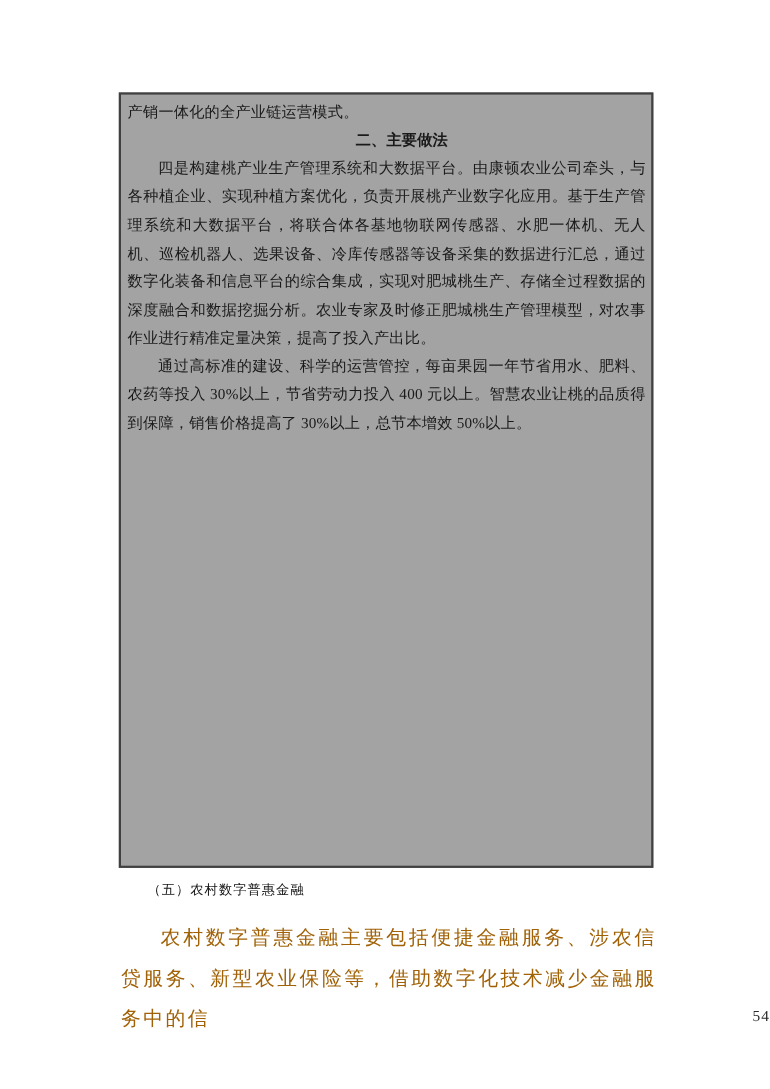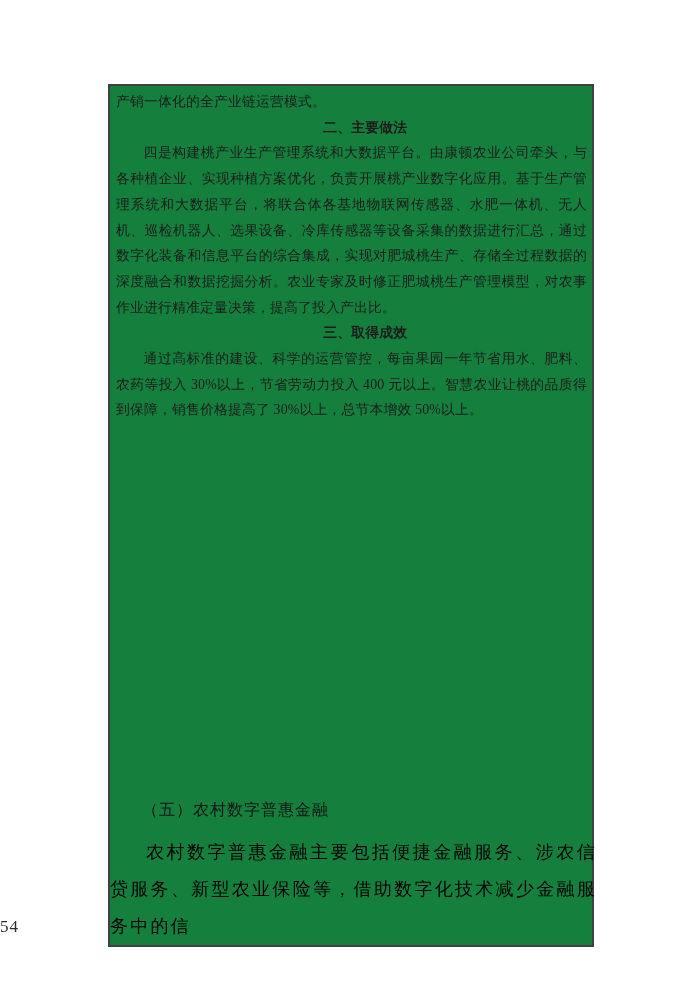--- a/index.html
+++ b/index.html
@@ -15,25 +15,25 @@
     font-family: "Liberation Serif", "DejaVu Serif", serif;
     color: #1a1a1a;
     overflow: hidden;
   }
   
   .content-box {
     position: absolute;
     left: 108px;
     top: 84px;
     width: 486px;
-    height: 863px;
+    height: 705px;
     box-sizing: border-box;
     border: 2px solid #404040;
     padding: 3px 5px 0 6px;
-    background: #15803d;
+    background: #a3a3a3;
   }
   .bp {
     margin: 0;
     font-size: 13.8px;
     line-height: 25.7px;
     text-align: justify;
     text-indent: 2em;
     letter-spacing: 0.2px;
     word-break: break-all;
   }
@@ -46,57 +46,56 @@
   }
   
   .outer-section {
     position: absolute;
     left: 110px;
     top: 791px;
     width: 487px;
   }
   .outer-heading {
     margin: 0 0 6px 0;
-    font-size: 16px;
+    font-size: 12px;
     line-height: 37px;
     letter-spacing: 1px;
     text-indent: 2em;
     color: #141414;
   }
   .outer-para {
     margin: 0;
     font-size: 18px;
     line-height: 37px;
     letter-spacing: 2.2px;
     text-align: justify;
     text-indent: 2em;
     word-break: break-all;
-    color: #000000;
+    color: #a16207;
   }
   .page-number {
     position: absolute;
     left: 0;
     top: 917px;
     width: 100%;
-    text-align: left;
-    font-size: 17px;
+    text-align: right;
+    font-size: 14px;
     color: #2b2b2b;
     letter-spacing: 1px;
   }
 </style>
 </head>
 <body>
 
 <div class="page">
 
   <div class="content-box">
     <p class="bp plain">产销一体化的全产业链运营模式。</p>
     <p class="bp heading">二、主要做法</p>
     <p class="bp">四是构建桃产业生产管理系统和大数据平台。由康顿农业公司牵头，与各种植企业、实现种植方案优化，负责开展桃产业数字化应用。基于生产管理系统和大数据平台，将联合体各基地物联网传感器、水肥一体机、无人机、巡检机器人、选果设备、冷库传感器等设备采集的数据进行汇总，通过数字化装备和信息平台的综合集成，实现对肥城桃生产、存储全过程数据的深度融合和数据挖掘分析。农业专家及时修正肥城桃生产管理模型，对农事作业进行精准定量决策，提高了投入产出比。</p>
-    <p class="bp heading">三、取得成效</p>
     <p class="bp">通过高标准的建设、科学的运营管控，每亩果园一年节省用水、肥料、农药等投入 30%以上，节省劳动力投入 400 元以上。智慧农业让桃的品质得到保障，销售价格提高了 30%以上，总节本增效 50%以上。</p>
   </div>
 
   <div class="outer-section">
     <p class="outer-heading">（五）农村数字普惠金融</p>
     <p class="outer-para">农村数字普惠金融主要包括便捷金融服务、涉农信贷服务、新型农业保险等，借助数字化技术减少金融服务中的信</p>
   </div>
 
   <div class="page-number">54</div>
 

